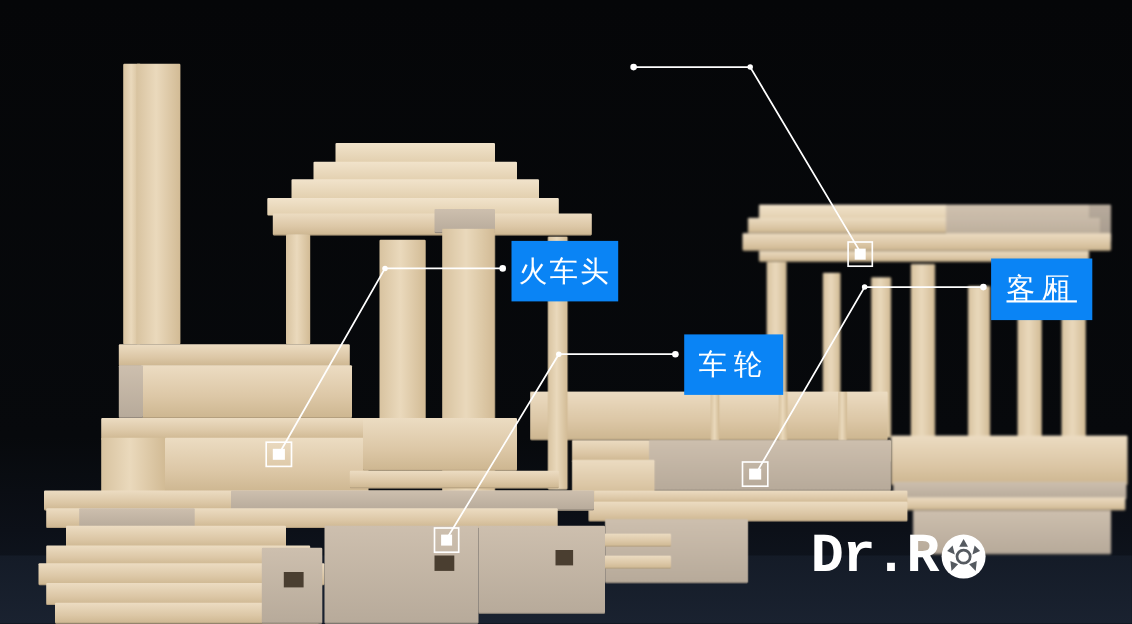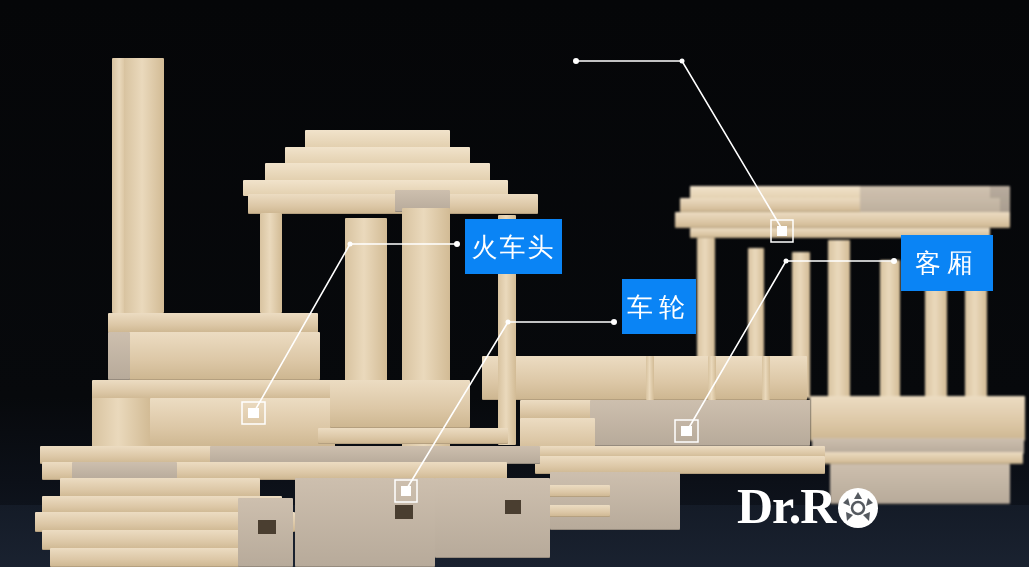--- a/index.html
+++ b/index.html
@@ -12,21 +12,21 @@
   .w1 { background: linear-gradient(180deg, #ecdcc2 0%, #dcc7a6 60%, #cdb690 100%); box-shadow: inset 0 -1px 0 rgba(0,0,0,0.12); }
   .w2 { background: linear-gradient(90deg, #d8c3a0 0%, #ead9bc 45%, #d2bb95 100%); }
   .w3 { background: linear-gradient(180deg, #cdbfae 0%, #b7aa9a 100%); box-shadow: inset 0 -1px 0 rgba(0,0,0,0.18); }
   .w4 { background: linear-gradient(180deg, #f1e3cb 0%, #e2cfae 100%); }
   .blur { filter: blur(0.8px); }
   .tag { position: absolute; background: #0a84f5; color: #ffffff;
     font-family: "DejaVu Sans", sans-serif; font-size: 26px; line-height: 1;
     display: flex; align-items: center; justify-content: center; letter-spacing: 6px; }
   svg.lines { position: absolute; left: 0; top: 0; }
   .logo { position: absolute; left: 737px; top: 478px; height: 56px;
-    font-family: Liberation Serif, serif; font-weight: bold; font-size: 50px; color: #ffffff;
+    font-family: Liberation Mono, monospace; font-weight: bold; font-size: 50px; color: #ffffff;
     letter-spacing: -1px; display: flex; align-items: center; }
   .logo .wheel { display: inline-block; width: 44px; height: 44px; margin: 0 1px 0 1px; }
 </style>
 </head>
 <body>
 
 <div id="stage">
   <div class="floor"></div>
 
   <div class="blur">
@@ -138,24 +138,24 @@
       <rect x="777" y="226" width="10" height="10"></rect>
       <rect x="248" y="408" width="11" height="10"></rect>
       <rect x="401" y="486" width="10" height="10"></rect>
       <rect x="681" y="426" width="11" height="10"></rect>
     </g>
   </svg>
 
   <div class="tag" style="left:465px;top:219px;width:97px;height:55px;letter-spacing:2px;">
     <span>火车头</span>
   </div>
-  <div class="tag" style="left:622px;top:279px;width:74px;height:55px;">
+  <div class="tag" style="left:622px;top:304px;width:90px;height:55px;">
     <span>车轮</span>
   </div>
-  <div class="tag" style="left:901px;top:235px;width:92px;height:56px;">
+  <div class="tag" style="left:901px;top:235px;width:92px;height:56px;text-decoration:underline;">
     <span>客厢</span>
   </div>
 
   <div class="logo">
     <span>Dr.R</span>
     <span class="wheel">
       <svg width="44" height="44" viewBox="0 0 44 44">
         <circle cx="22" cy="22" r="20" fill="#ffffff"></circle>
         <g fill="#555a60">
           <path d="M22 6 L26 13 L18 13 Z"></path>

